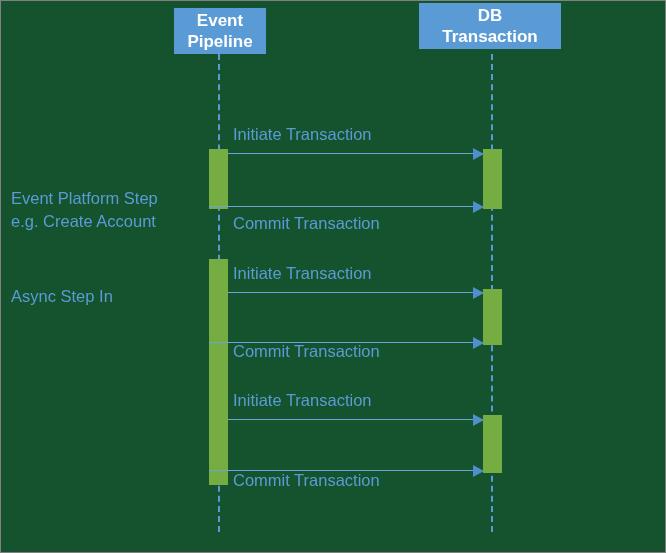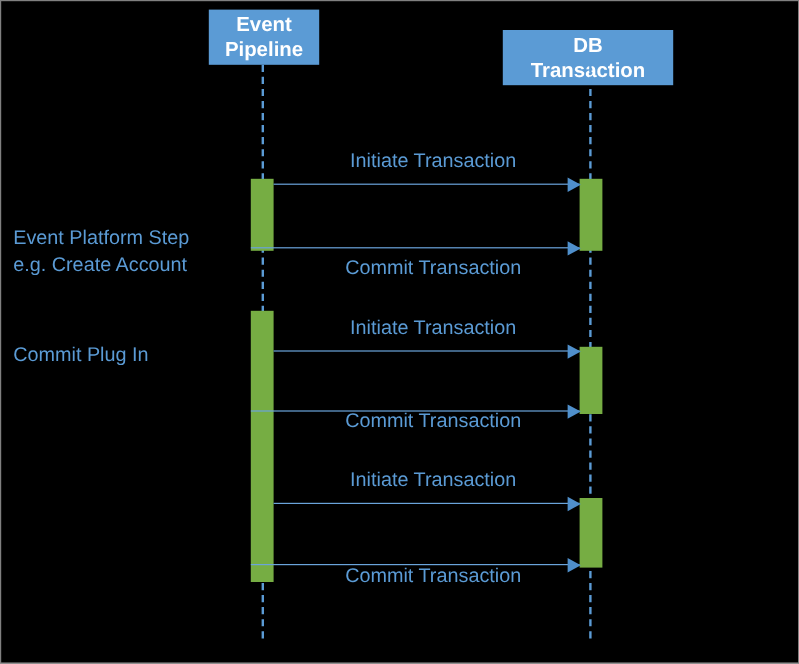--- a/index.html
+++ b/index.html
@@ -8,21 +8,21 @@
     padding: 0;
     background: #ffffff;
   }
   body {
     font-family: "Liberation Sans", sans-serif;
   }
   #canvas {
     position: relative;
     width: 666px;
     height: 553px;
-    background: #000000;
+    background: #14532d;
     border: 1px solid #808080;
     box-sizing: border-box;
     overflow: hidden;
   }
   
   .participant-box {
     position: absolute;
     background: var(--accent, #5b9bd5);
     color: #ffffff;
     font-weight: bold;
@@ -63,56 +63,55 @@
     border-bottom: 6px solid transparent;
     border-left: 11px solid #4f8fcb;
     top: -6px;
   }
   .msg-label {
     position: absolute;
     color: #5b9bd5;
     font-size: 16.5px;
     line-height: 19px;
     white-space: nowrap;
-    text-align: center;
   }
   
   .side-note {
     position: absolute;
     color: #5b9bd5;
     font-size: 16.5px;
     line-height: 23px;
     white-space: pre-line;
   }
 </style>
 </head>
 <body>
 
 <div id="canvas" style="border-color: rgb(128, 128, 128);">
 
   <div class="participant-box" style="left: 173px; top: 7px; width: 92px; height: 46px; --accent: #5B9BD5; color: rgb(255, 255, 255);">
     <span class="label">Event
 Pipeline</span>
   </div>
 
-  <div class="participant-box" style="left: 418px; top: 24px; width: 142px; height: 46px; --accent: #5B9BD5; color: rgb(255, 255, 255);">
+  <div class="participant-box" style="left: 418px; top: 2px; width: 142px; height: 46px; --accent: #5B9BD5; color: rgb(255, 255, 255);">
     <span class="label">DB
 Transaction</span>
   </div>
 
   <div class="lifeline" style="left: 217px; top: 53px; height: 478px; border-left-color: rgb(91, 155, 213);"></div>
   <div class="lifeline" style="left: 490px; top: 53px; height: 478px; border-left-color: rgb(91, 155, 213);"></div>
 
   <div class="side-note" style="left: 10px; top: 163px; width: 192px; color: rgb(91, 155, 213);">
     <span>Event Platform Step
 e.g. Create Account</span>
   </div>
 
   <div class="side-note" style="left: 10px; top: 261px; width: 192px; color: rgb(91, 155, 213);">
-    <span>Commit Plug In</span>
+    <span>Async Step In</span>
   </div>
 
   <div class="activation" style="left: 208px; top: 148px; width: 19px; height: 60px; background: rgb(118, 173, 67);"></div>
 
   <div class="activation" style="left: 482px; top: 148px; width: 19px; height: 60px; background: rgb(118, 173, 67);"></div>
 
   <div class="activation" style="left: 208px; top: 258px; width: 19px; height: 226px; background: rgb(118, 173, 67);"></div>
 
   <div class="activation" style="left: 482px; top: 288px; width: 19px; height: 56px; background: rgb(118, 173, 67);"></div>
 

